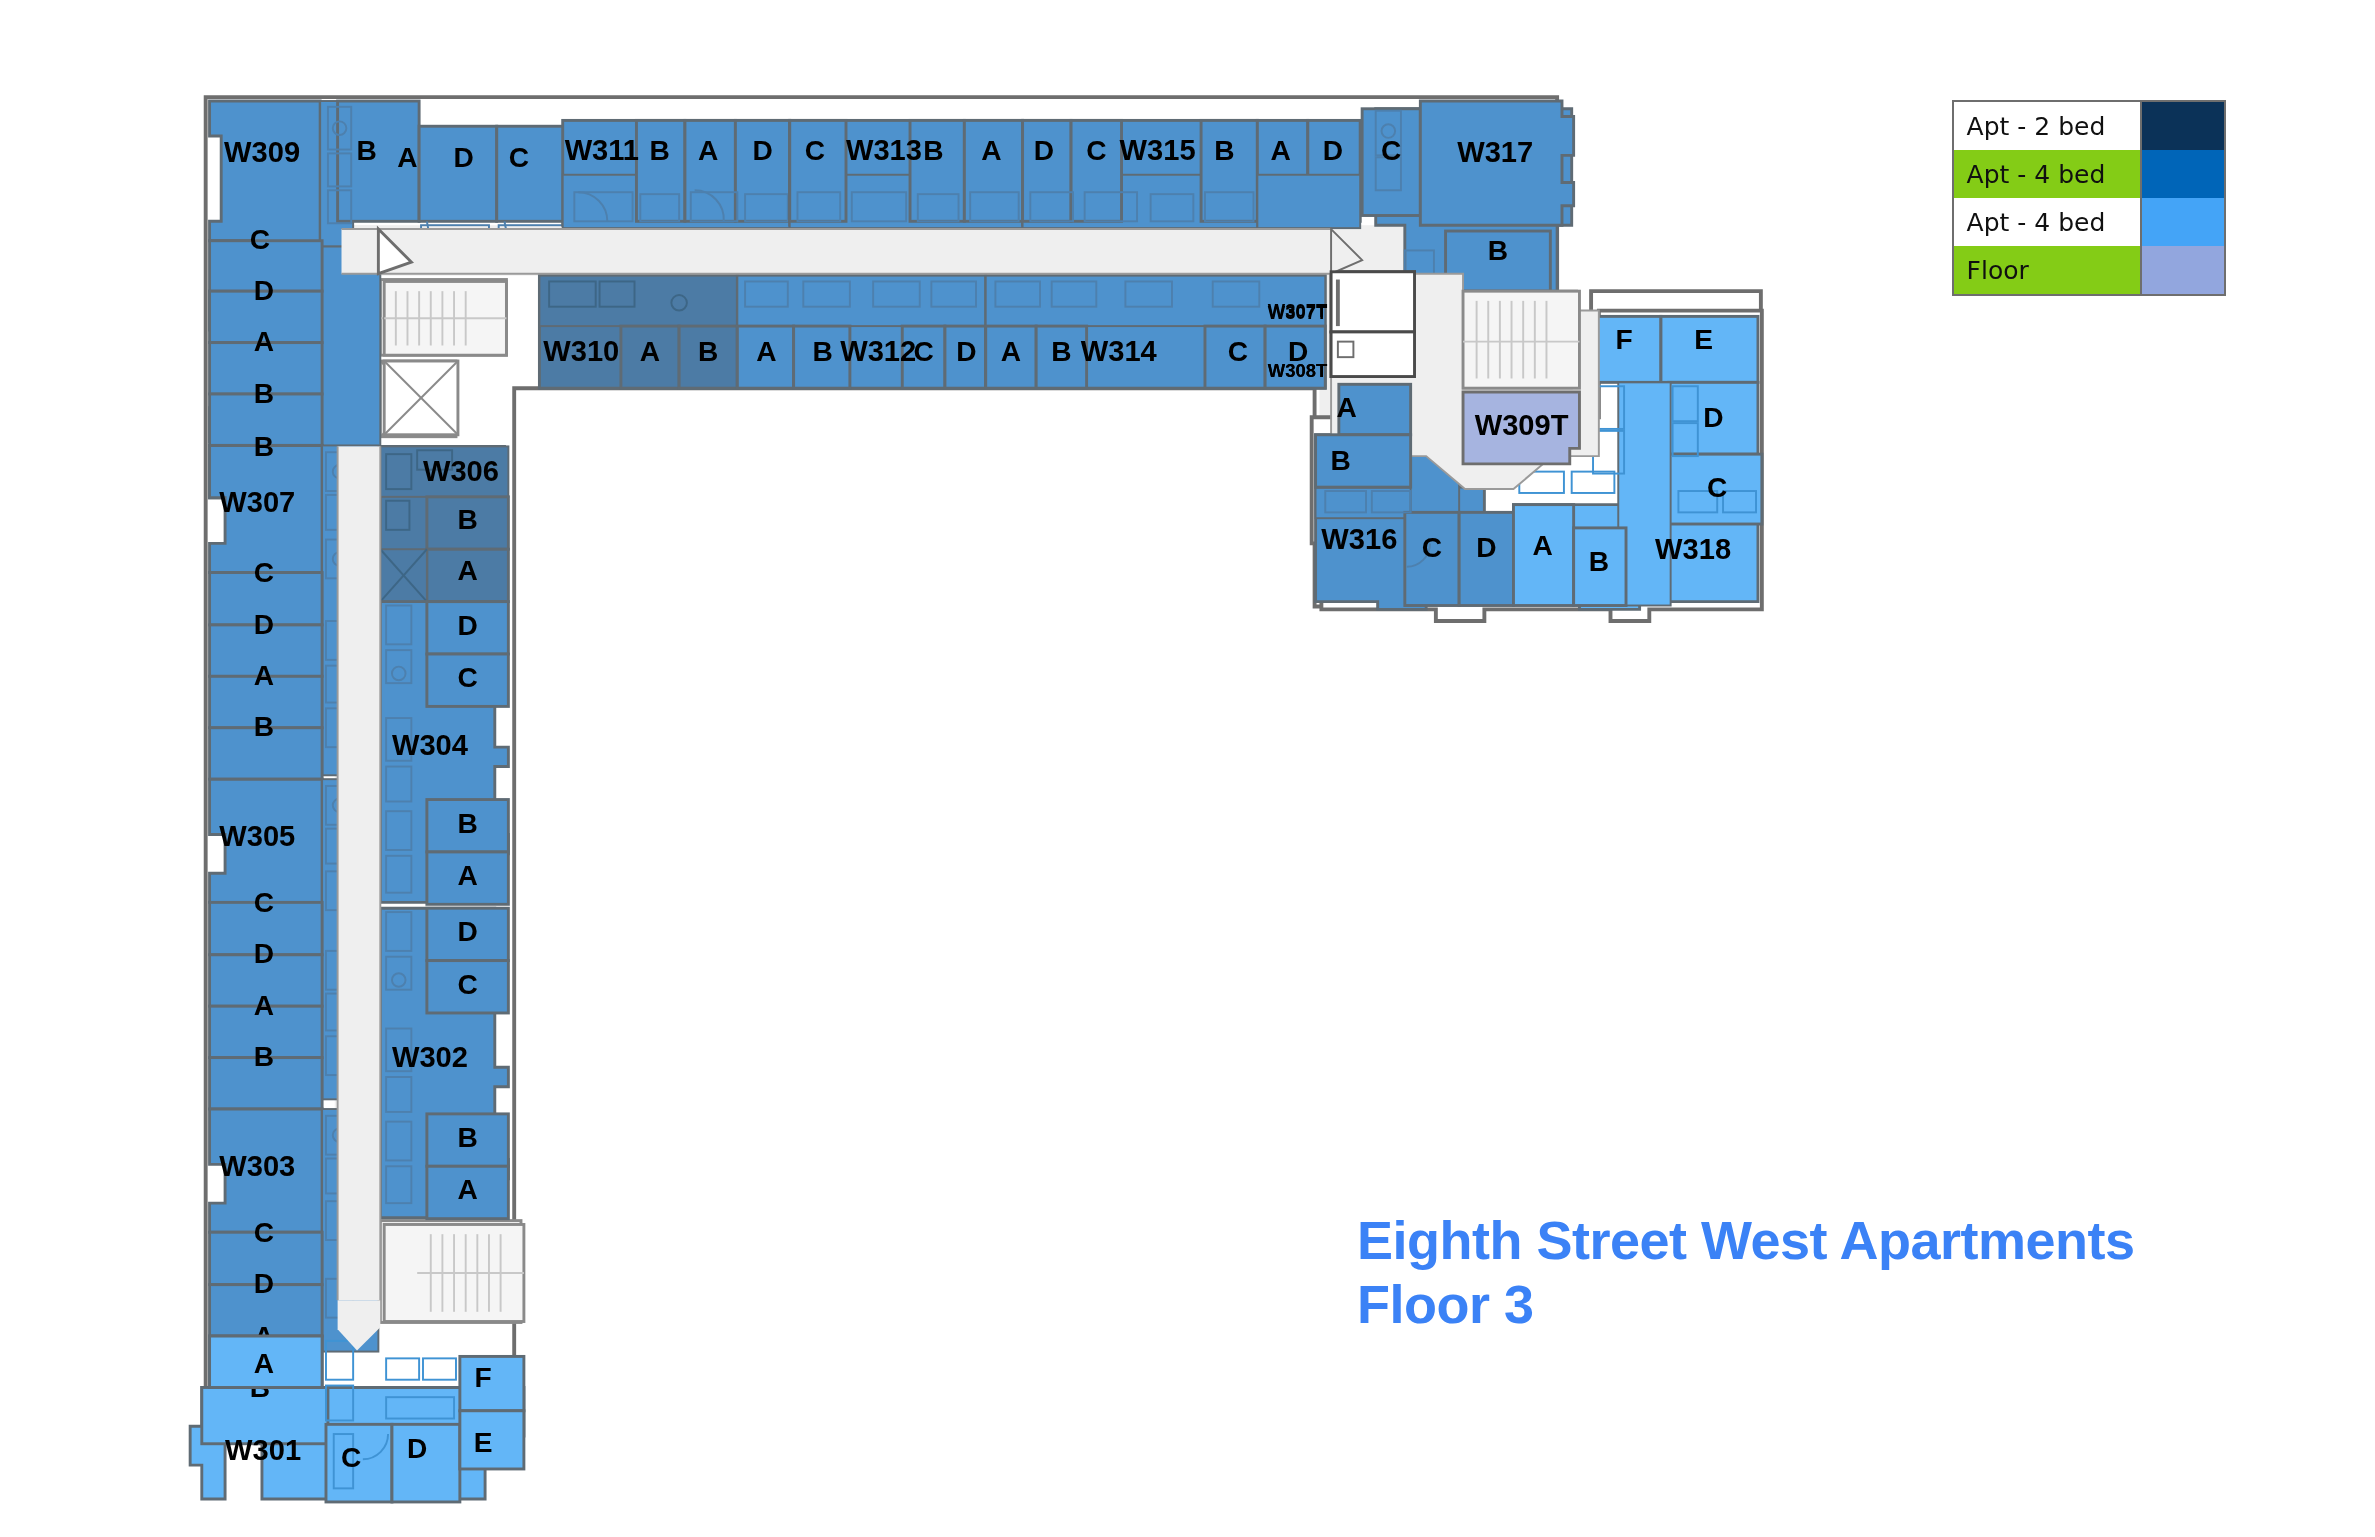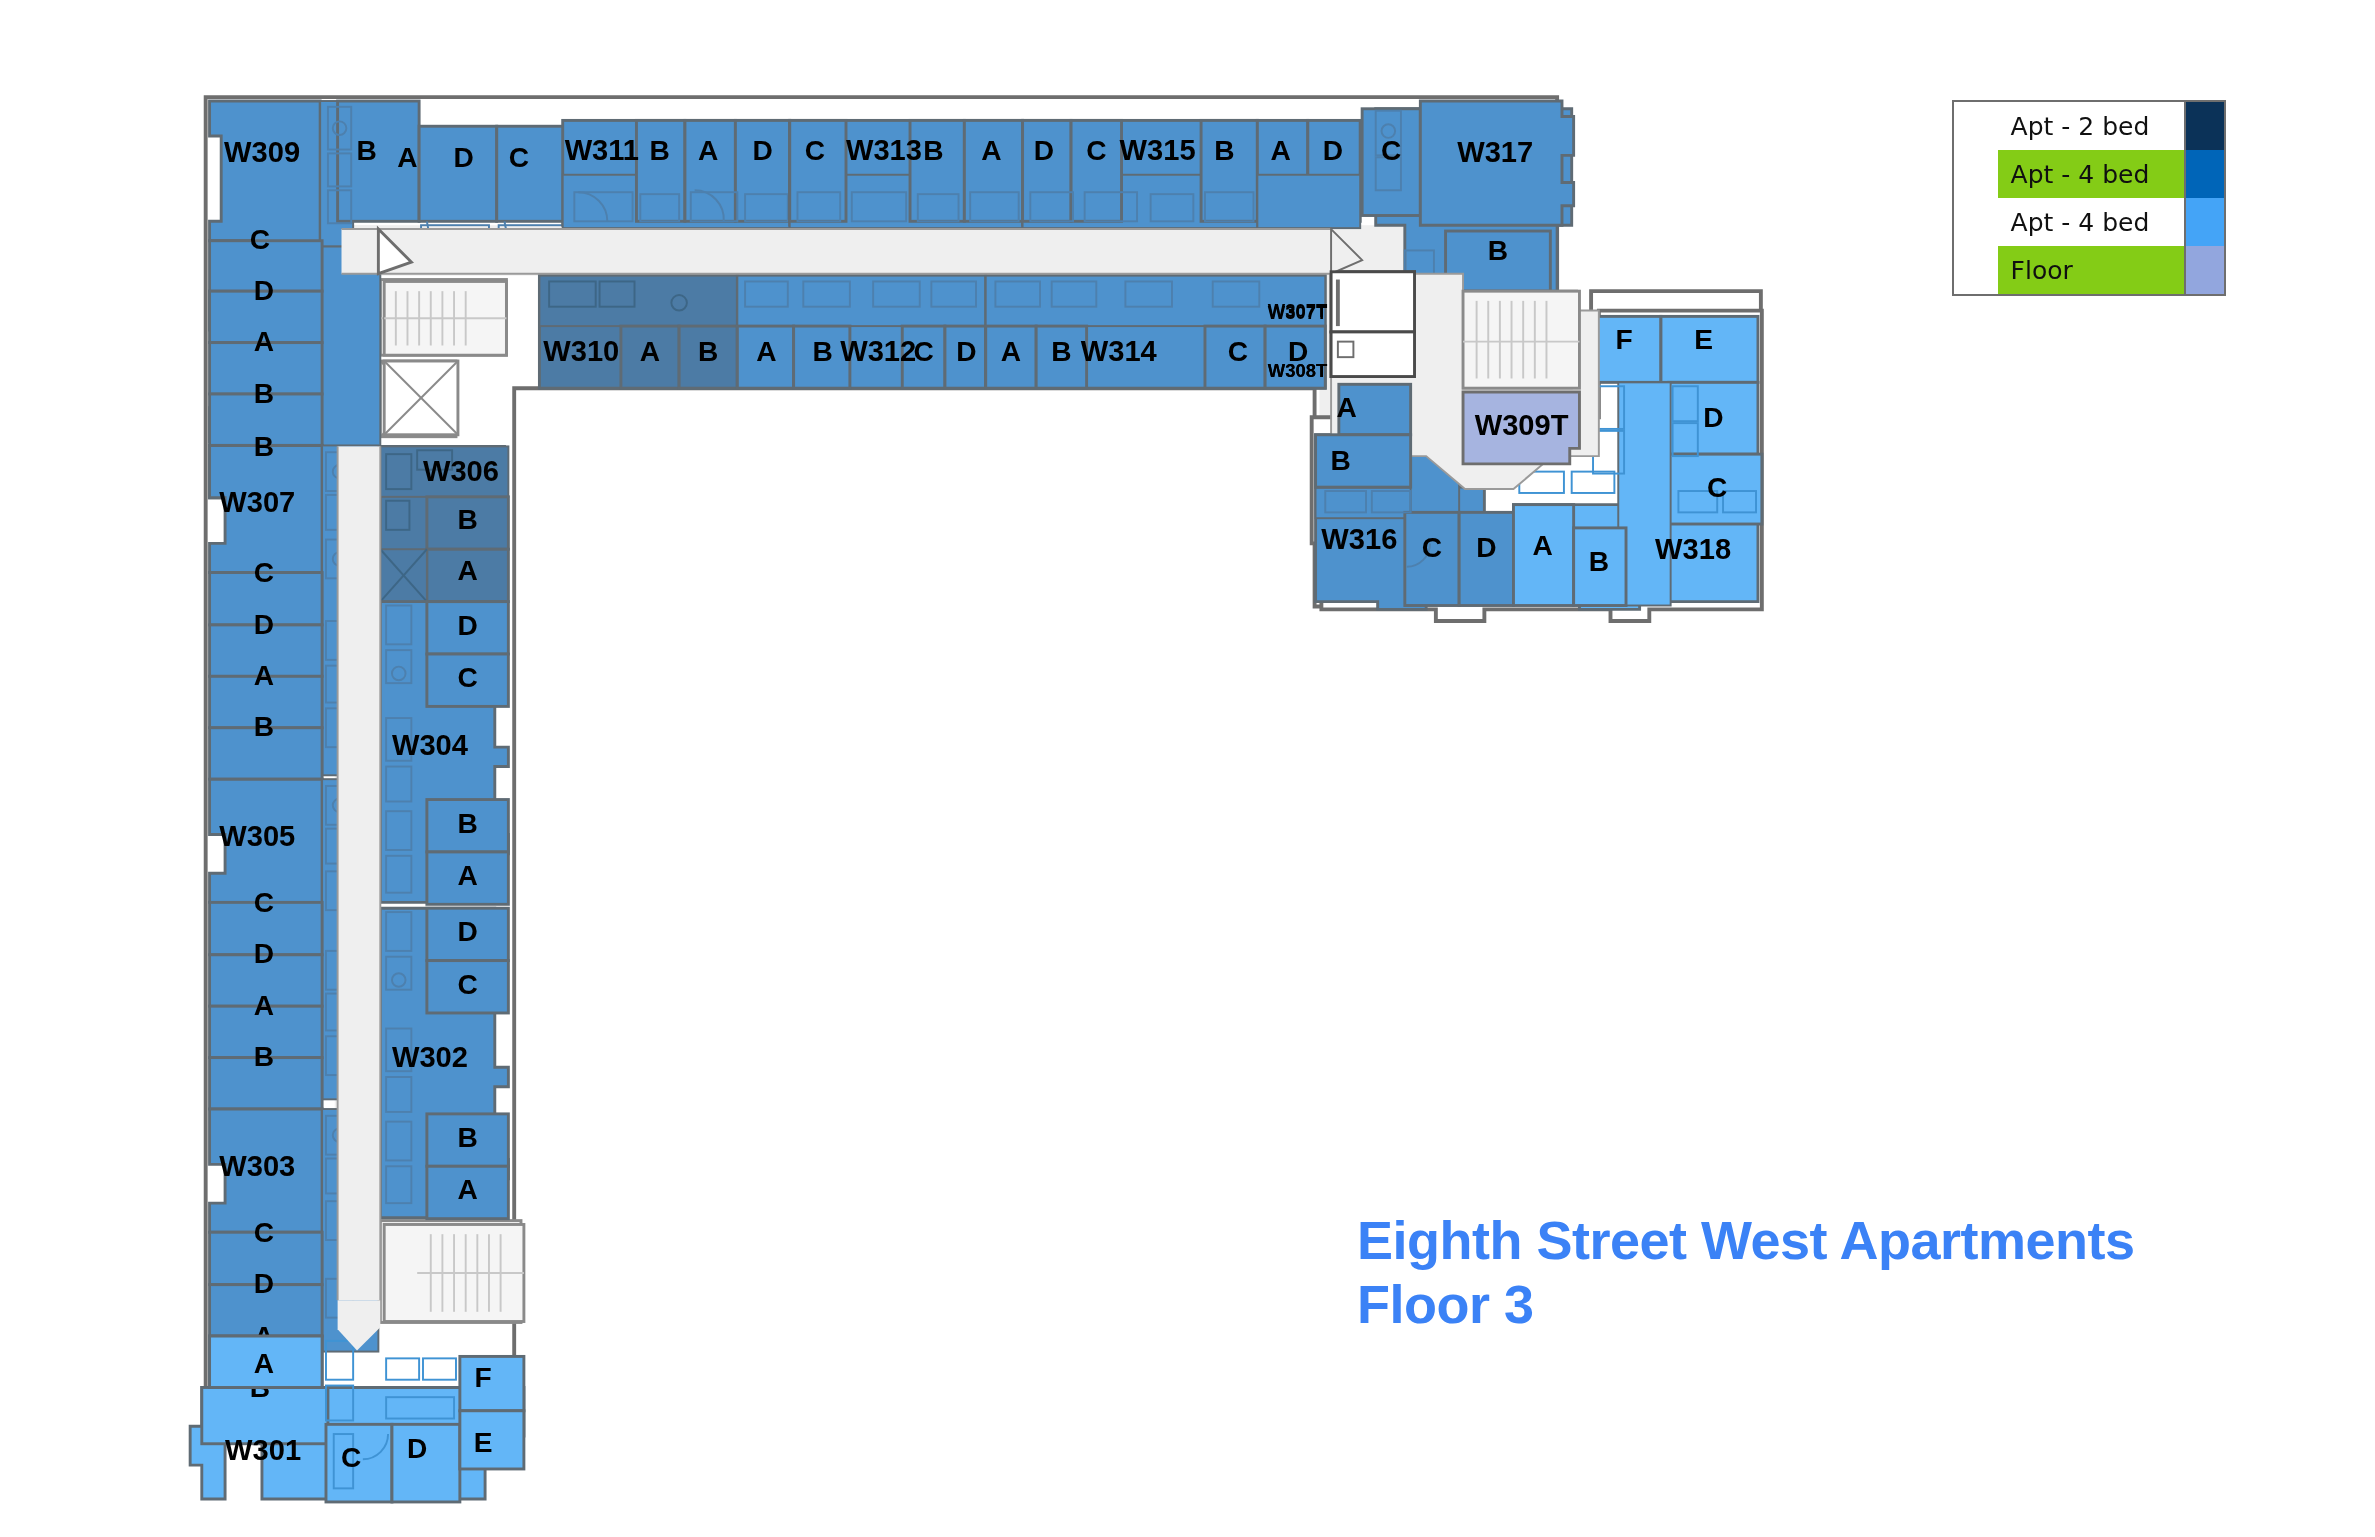--- a/index.html
+++ b/index.html
@@ -9,21 +9,20 @@
     font-family:"Liberation Sans", sans-serif;
   }
   #stage{position:absolute;left:0;top:0;width:2375px;height:1537px;}
   svg#plan{position:absolute;left:0;top:0;width:2375px;height:1537px;}
 
   
   #legend{
     position:absolute;left:1952px;top:100px;width:274px;
     border:2.9px solid #6e6e6e;background:#ffffff;
     box-sizing:border-box;
-    padding-left:44px;
   }
   .legend-row{display:flex;height:48px;align-items:stretch;}
   .legend-row.alt{background:#84cc16;}
   .legend-label{
     flex:0 0 173px;display:flex;align-items:center;
     padding-left:12.6px;font-size:25px;color:#101010;
     font-family:"DejaVu Sans", sans-serif;
     white-space:nowrap;
   }
   .legend-swatch{flex:1 1 auto;border-left:2.9px solid #6e6e6e;}

